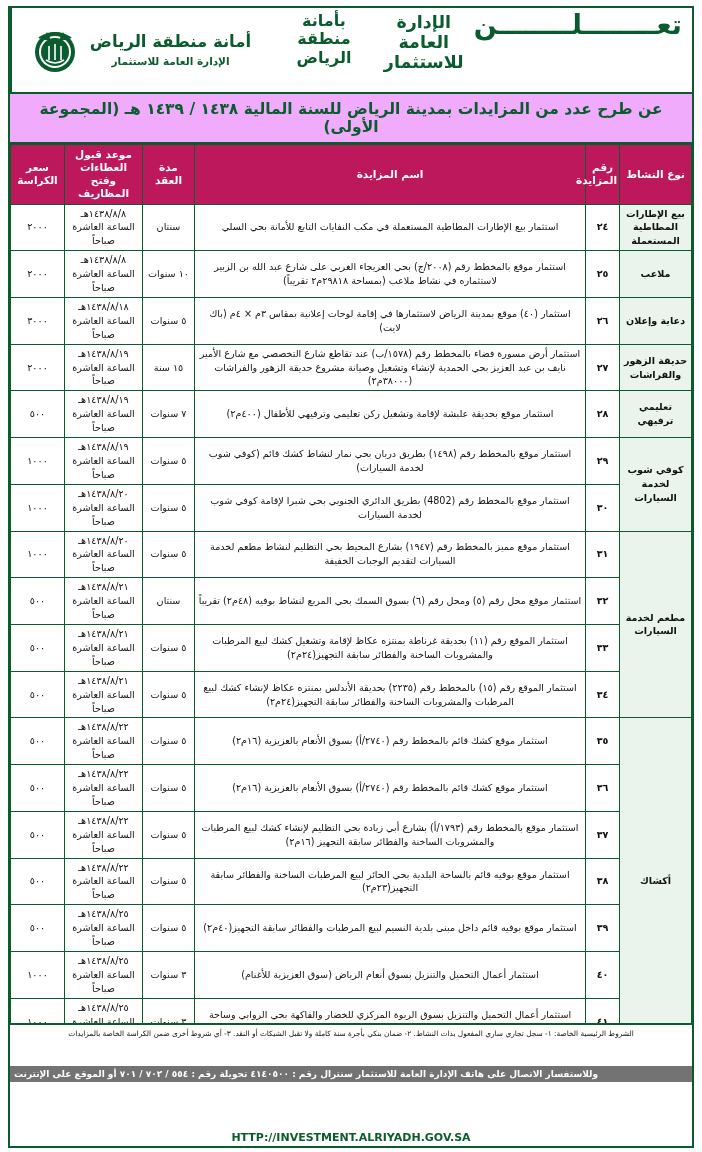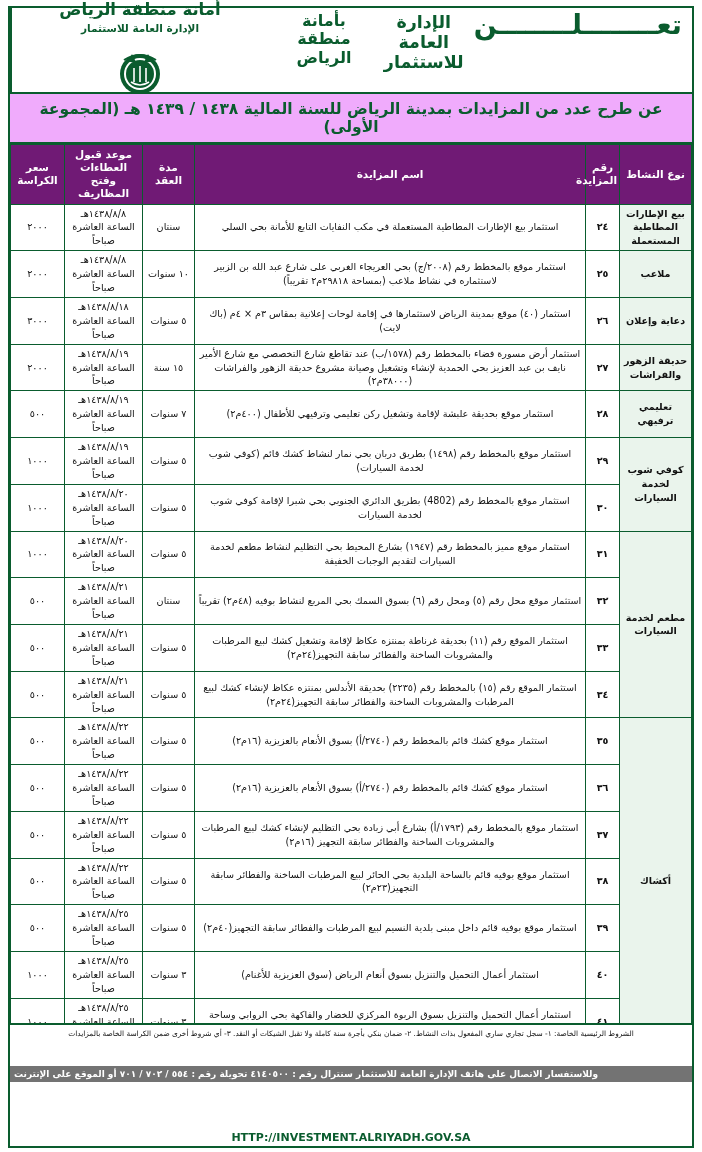--- a/index.html
+++ b/index.html
@@ -26,21 +26,21 @@
   .header{
     display:flex;flex-direction:row;
     border-bottom:2px solid #0a5c2e;
     height:86px;
     box-sizing:border-box;
   }
   .header-right{
     width:258px;
     box-sizing:border-box;
     border-left:2px solid #0a5c2e;
-    display:flex;flex-direction:column;
+    display:flex;flex-direction:row;
     align-items:center;
     justify-content:center;
     gap:9px;
     padding:4px 6px;
   }
   .authority-text{
     text-align:center;
     line-height:1.25;
   }
   .authority-line1{
@@ -94,21 +94,21 @@
     background:#f0abfc;
   }
   
   .tbl-wrap{flex:1;overflow:hidden;}
   table.main{
     width:100%;
     border-collapse:collapse;
     table-layout:fixed;
   }
   table.main th{
-    background:#701a75;
+    background:#be185d;
     color:#ffffff;
     font-size:10.5px;
     font-weight:bold;
     border:1px solid #0a5c2e;
     padding:3px 2px;
     line-height:1.25;
     vertical-align:middle;
     margin-left:48px;
   }
   table.main td{

